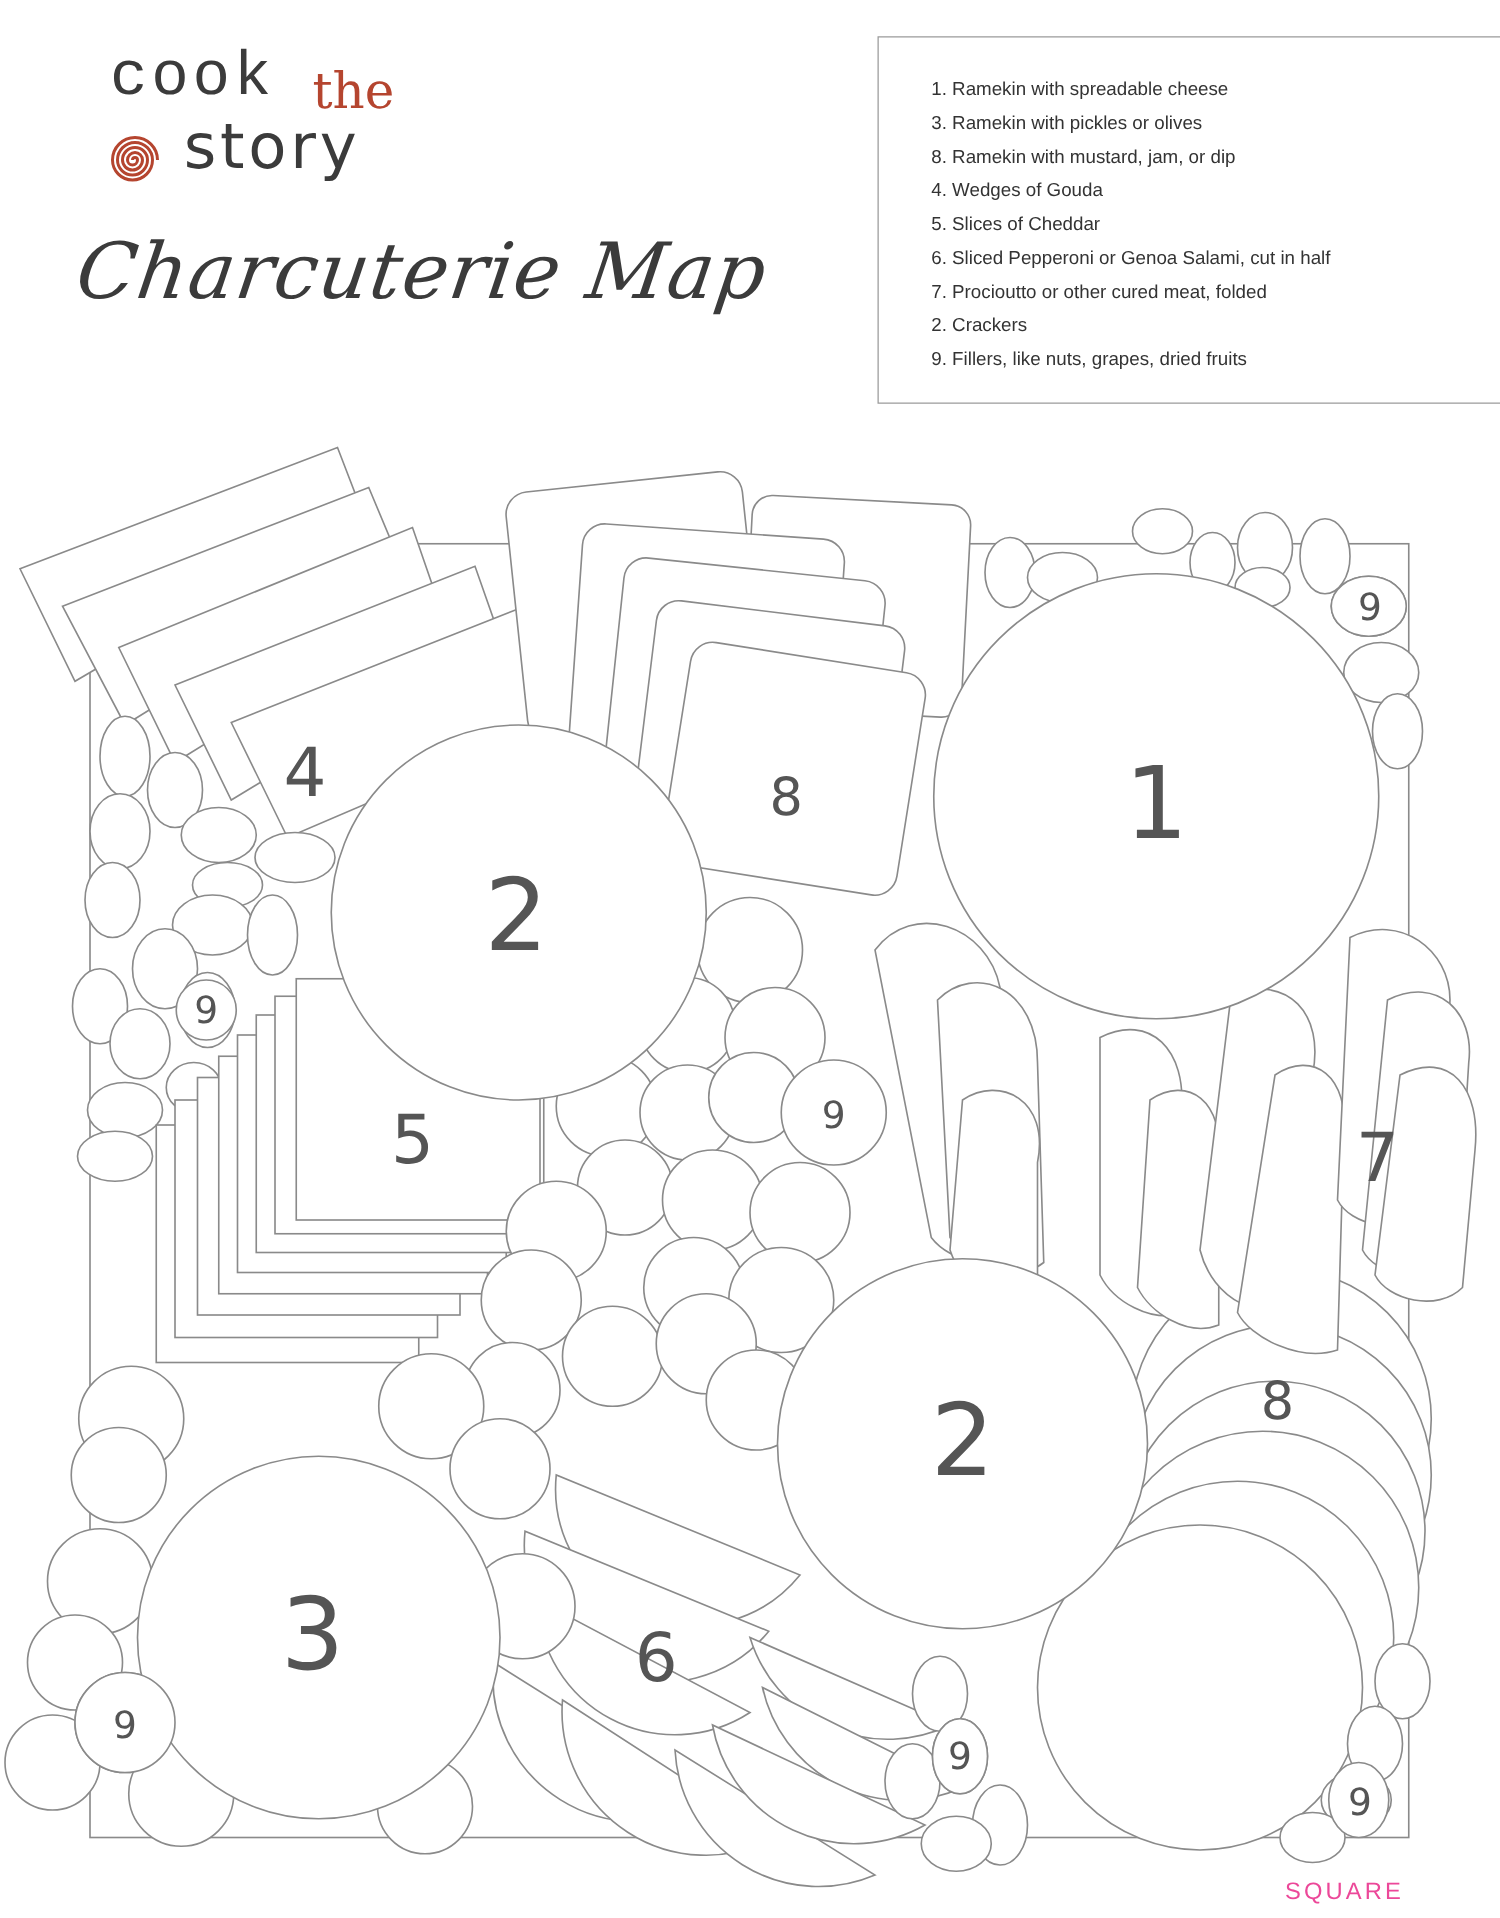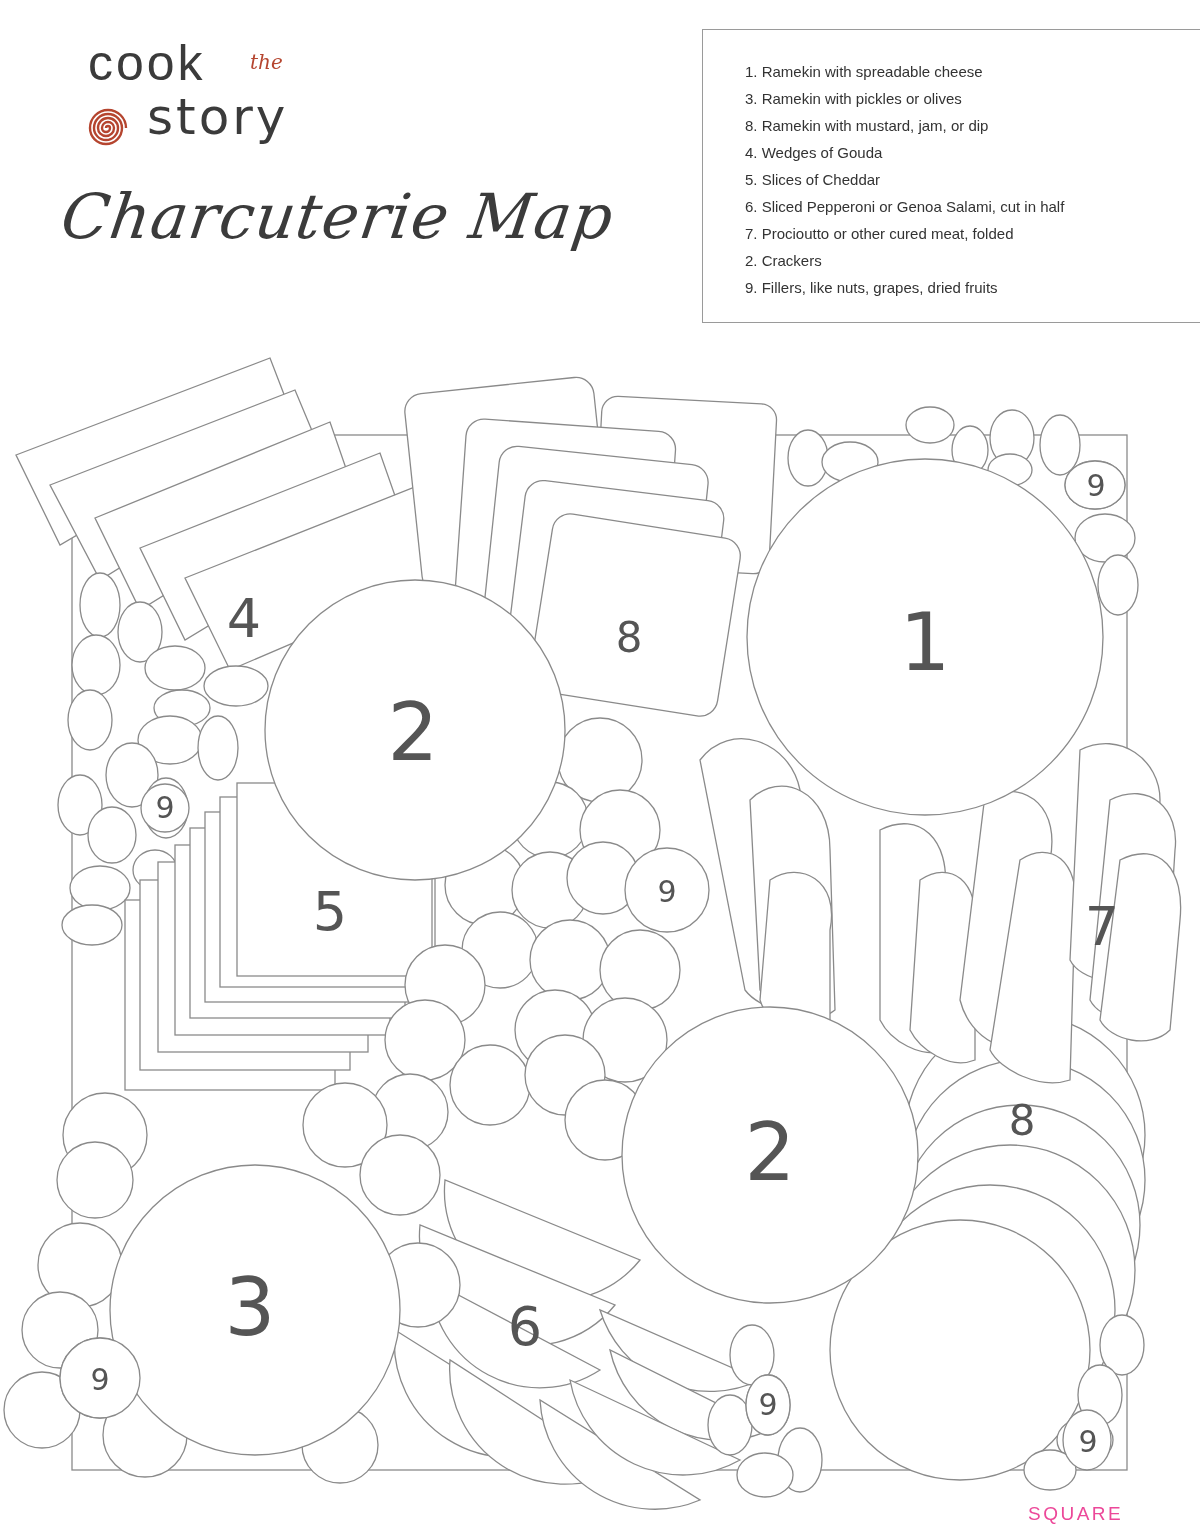--- a/index.html
+++ b/index.html
@@ -1,19 +1,19 @@
 <!DOCTYPE html>
 <html><head>
 <meta charset="utf-8">
 <style>
   html, body { margin:0; padding:0; background:#ffffff; }
   body { width:1200px; height:1534px; position:relative; overflow:hidden; font-family:"Liberation Sans", sans-serif; color:#3a3a3a; }
   .logo { position:absolute; left:82px; top:40px; width:240px; height:130px; }
-  .logo-cook { position:absolute; left:6px; top:-6px; font-family:Liberation Sans, sans-serif; font-size:50px; letter-spacing:3px; color:#3b3b3b; font-weight:normal; }
-  .logo-the { position:absolute; left:168px; top:10px; font-family:"DejaVu Serif", serif; font-style:italic; font-size:20px; color:#b5452f; }
+  .logo-cook { position:absolute; left:6px; top:-6px; font-family:Liberation Mono, monospace; font-size:50px; letter-spacing:3px; color:#3b3b3b; font-weight:normal; }
+  .logo-the { position:absolute; left:168px; top:10px; font-family:"DejaVu Serif", serif; font-size:40px; color:#b5452f; }
   .logo-story { position:absolute; left:65px; top:48px; font-family:"DejaVu Sans", sans-serif; font-size:50px; letter-spacing:3px; color:#3b3b3b; }
   .logo-spiral { position:absolute; left:2px; top:66px; width:44px; height:44px; }
   .title { position:absolute; left:62px; top:180px; font-family:"DejaVu Serif", serif; font-style:italic; font-size:62px; color:#3b3b3b; letter-spacing:1px; transform:skewX(-8deg); }
   .legend { position:absolute; left:702px; top:29px; width:508px; height:294px; border:1.5px solid #9a9a9a; box-sizing:border-box; }
   .legend ul { list-style:none; margin:0; padding:28px 0 0 42px; }
   .legend li { font-size:15px; line-height:27px; color:#333; white-space:nowrap; }
   .board { position:absolute; left:0; top:340px; width:1200px; height:1194px; }
   .footer { position:absolute; left:1028px; top:1503px; font-size:19px; letter-spacing:2.5px; color:#ec4899; }
   svg text { font-family:"DejaVu Sans", sans-serif; fill:#555; }
 </style>

